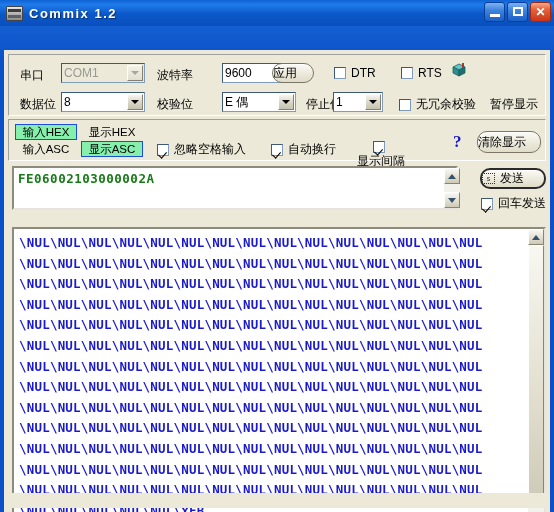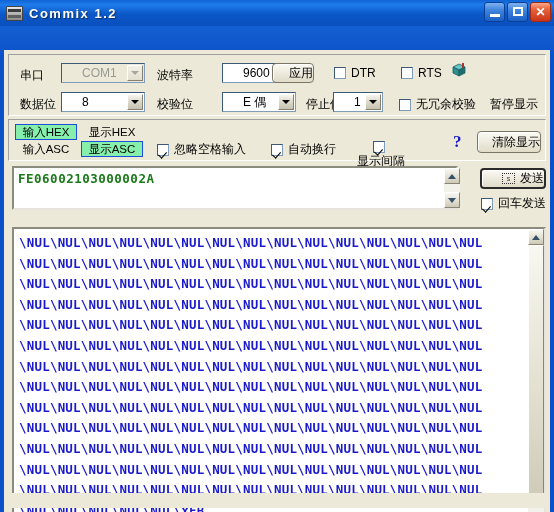--- a/index.html
+++ b/index.html
@@ -38,36 +38,36 @@
 
   
   .panel{position:absolute;background:#ece9d8;border:1px solid #a0a0a0;
     border-right-color:#fff;border-bottom-color:#fff;box-sizing:border-box;}
 
   .lbl{position:absolute;font-size:12px;color:#000;font-family:"Liberation Sans",sans-serif;white-space:nowrap;}
 
   
   .combo{position:absolute;height:20px;background:#fff;border:1px solid #7f9db9;
     border-top-color:#3c5a78;border-left-color:#3c5a78;box-sizing:border-box;
-    font-size:12px;display:flex;align-items:center;padding-left:20px;color:#000;}
+    font-size:12px;display:flex;align-items:center;padding-left:2px;color:#000;}
   .combo.disabled{background:#ece9d8;color:#9a9a94;}
   .combo .arrow{position:absolute;right:1px;top:1px;width:16px;height:16px;
     background:linear-gradient(180deg,#f6f5ef 0%,#dcd8c8 50%,#c6c2b0 100%);
     border:1px solid #fff;border-right-color:#868070;border-bottom-color:#868070;
     box-sizing:border-box;display:flex;align-items:center;justify-content:center;}
   .combo.disabled .arrow{background:linear-gradient(180deg,#f3f1e8 0%,#e2dfd0 100%);}
   .combo .arrow i{display:block;width:0;height:0;border-left:4px solid transparent;
     border-right:4px solid transparent;border-top:4px solid #000;}
   .combo.disabled .arrow i{border-top-color:#a9a59a;}
 
   
   .btn{position:absolute;background:#ece9d8;
     background:linear-gradient(180deg,#fbfaf4 0%,#efece0 45%,#e0dcc8 100%);
-    border:1px solid #7b7567;border-radius:4px;box-sizing:border-box;
-    display:flex;align-items:center;justify-content:flex-end;
+    border:1px solid #7b7567;border-radius:10px;box-sizing:border-box;
+    display:flex;align-items:center;justify-content:flex-start;
     font-size:12px;color:#000;font-family:"Liberation Sans",sans-serif;
     box-shadow:inset 1px 1px 0 #ffffff;cursor:default;white-space:nowrap;}
 
   
   .cbx{position:absolute;display:flex;align-items:center;font-size:12px;color:#000;white-space:nowrap;}
   .cbx .box{width:12px;height:12px;background:#fff;border:1px solid #7f9db9;
     border-top-color:#3c5a78;border-left-color:#3c5a78;box-sizing:border-box;
     margin-right:5px;position:relative;flex:none;}
   .cbx.checked .box:after{content:"";position:absolute;left:2px;top:5px;width:4px;height:7px;
     border:solid #000;border-width:0 1.6px 1.6px 0;transform:rotate(42deg);}

